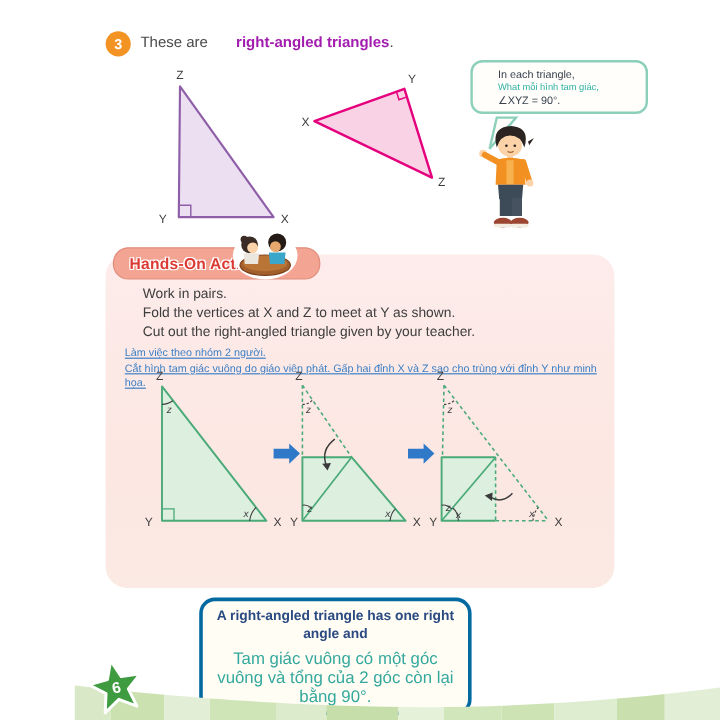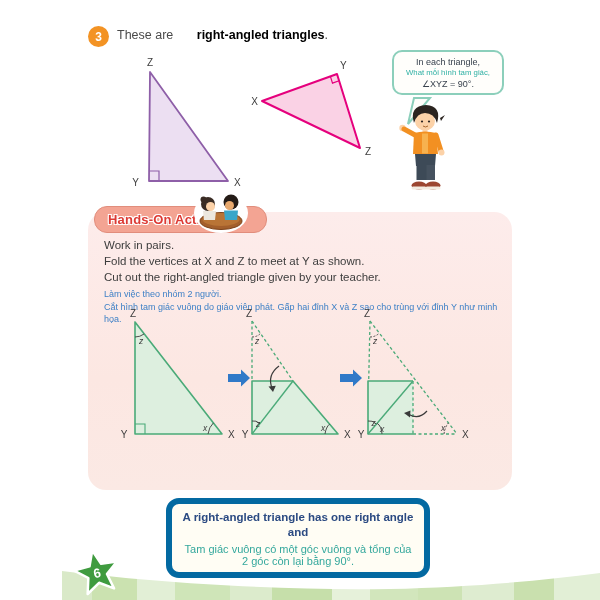--- a/index.html
+++ b/index.html
@@ -5,55 +5,55 @@
   html,body{margin:0;padding:0;background:#fff;}
   #page{position:relative;width:600px;height:600px;background:#ffffff;overflow:hidden;
         font-family:"Liberation Sans",sans-serif;}
   .abs{position:absolute;}
 
   
   #item-badge{left:88px;top:26px;width:21px;height:21px;border-radius:50%;
     background:#f39324;color:#fff;font-size:12px;font-weight:bold;
     display:flex;align-items:center;justify-content:center;z-index:1;}
   #lesson-title{left:117px;top:28px;font-size:12.5px;color:#4a4a4a;z-index:1;white-space:nowrap;}
-  #lesson-title .hl{color:#000000;font-weight:bold;padding-left:20px;}
+  #lesson-title .hl{color:#a21caf;font-weight:bold;padding-left:20px;}
   #lesson-subtitle{left:117px;top:44px;font-size:9.5px;color:#3e80c6;z-index:1;white-space:nowrap;}
   #lesson-subtitle .hl{font-weight:bold;}
 
   
   svg{display:block;}
   .lyr1{z-index:1;}
 
   
   #speech-bubble{left:392px;top:50px;width:102px;border:2px solid #8ccfbb;border-radius:10px;
-    background:#fffefb;text-align:center;padding:5px 3px 4px;z-index:2;}
+    background:#fffefb;text-align:left;padding:5px 21px 4px;z-index:2;}
   #speech-bubble .b1{font-size:9px;color:#39424e;}
   #speech-bubble .b2{font-size:7.8px;color:#2fb0a4;margin-top:1px;}
   #speech-bubble .b3{font-size:9px;color:#39424e;margin-top:2px;}
 
   
   #activity-panel{left:88px;top:212px;width:424px;height:278px;border-radius:18px;
     background:linear-gradient(180deg,#fdeceb 0%,#fce7e2 60%,#fbe9e4 100%);z-index:0;}
   #activity-banner{left:94px;top:206px;height:25px;line-height:25px;padding:0 42px 0 13px;
     background:#f3a493;border:1px solid #e18d7c;border-radius:13px;z-index:2;
     font-size:13px;font-weight:bold;color:#dc3a34;letter-spacing:.2px;white-space:nowrap;
     text-shadow:-1px -1px 0 #fff,1px -1px 0 #fff,-1px 1px 0 #fff,1px 1px 0 #fff;}
   #kids-illustration{left:193px;top:192px;z-index:3;}
 
-  .en-line{font-size:11.5px;line-height:16px;color:#3d3d3d;}
-  .vi-line{font-size:9px;line-height:12.5px;color:#3e80c6;}
+  .en-line{font-size:11.5px;line-height:16px;color:#3d3d3d;margin-left:15px;}
+  .vi-line{font-size:9px;line-height:12.5px;color:#3e80c6;text-decoration:underline;}
   #instructions{left:104px;top:237px;width:400px;z-index:1;}
   #instructions .vi-block{margin-top:3px;}
   #question-block{left:104px;top:450px;width:400px;z-index:1;}
 
   
-  #summary-box{left:166px;top:498px;width:264px;box-sizing:border-box;border:6px solid #0369a1;
+  #summary-box{left:166px;top:498px;width:227px;box-sizing:border-box;border:3px solid #0369a1;
     border-radius:13px;background:#fffdf4;text-align:center;padding:6px 8px 5px;z-index:1;}
   .sum-en{font-size:11.5px;font-weight:bold;color:#2b4a82;line-height:15px;}
-  .sum-vi{font-size:11px;color:#35a89d;margin-top:3px;}
+  .sum-vi{font-size:14px;color:#35a89d;margin-top:3px;}
 
   #footer-band{left:0;top:545px;z-index:1;}
 </style>
 </head>
 <body>
 
 <div id="page">
 
   <div class="abs" id="item-badge">3</div>
   <div class="abs" id="lesson-title"><span>These are </span><span class="hl">right-angled triangles</span><span>.</span></div>

